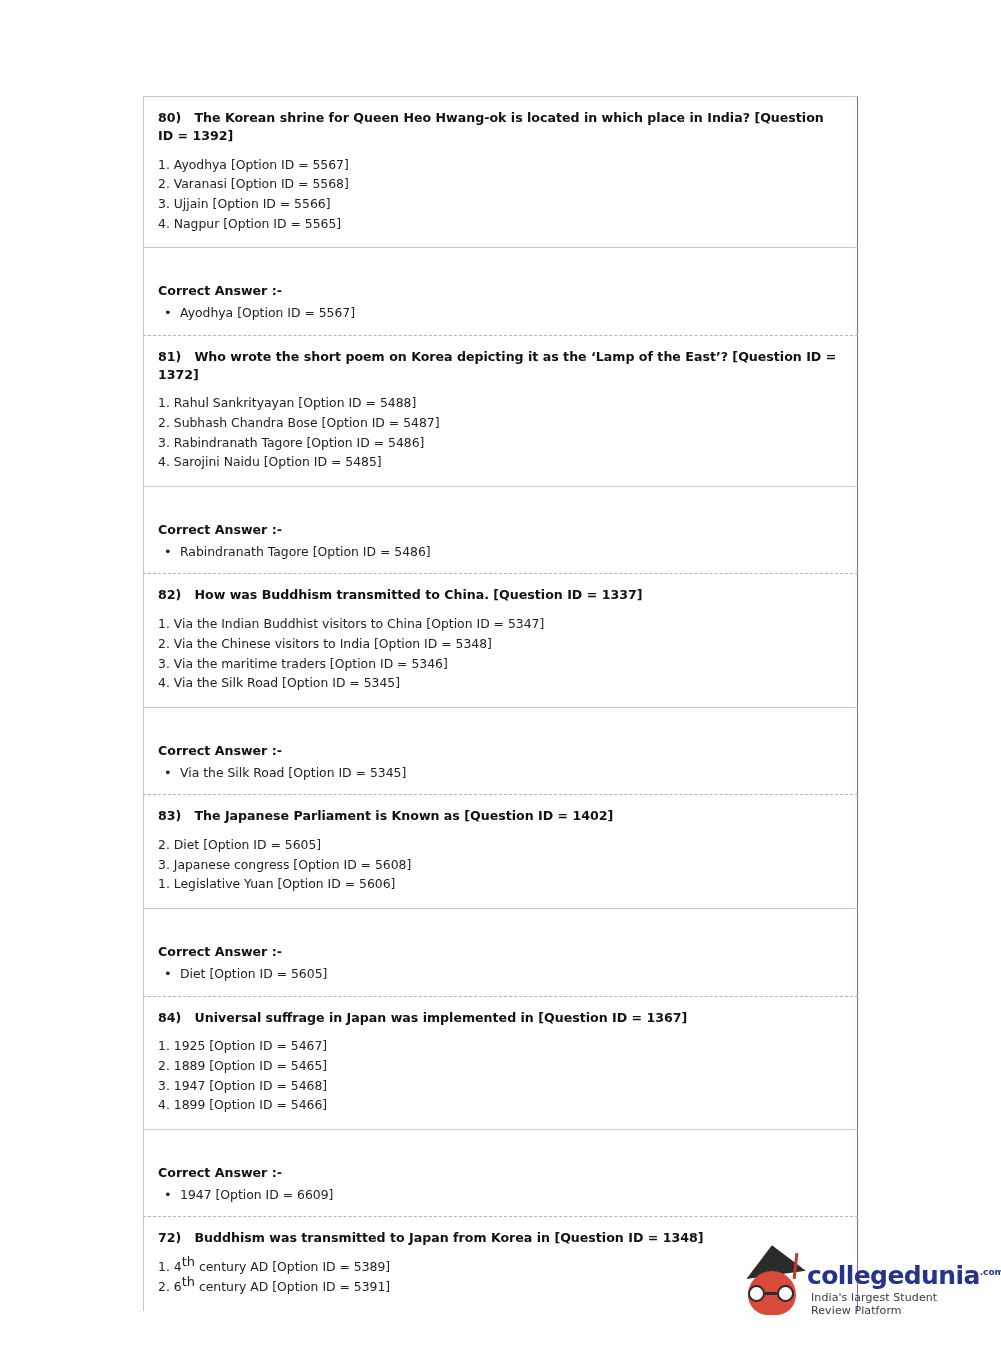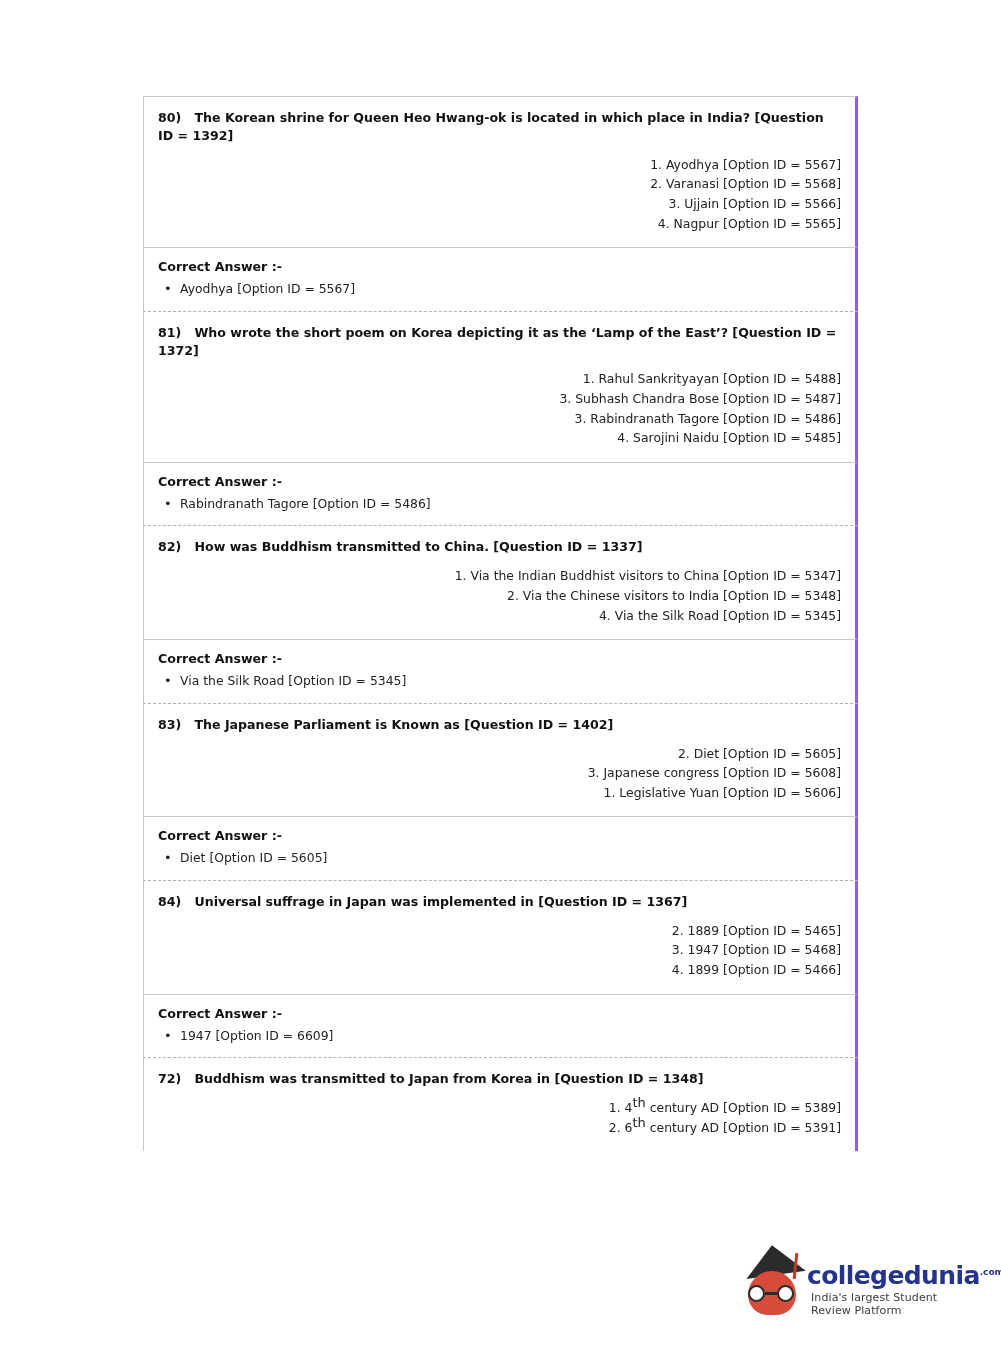--- a/index.html
+++ b/index.html
@@ -23,59 +23,59 @@
     background: #fff;
   }
   .content {
     position: absolute;
     left: 143px;
     top: 96px;
     width: 715px;
   }
   .qblock {
     border-left: 1px solid #c9c9c9;
-    border-right: 3px solid #8b5cf6;
+    border-right: 1px solid #8b5cf6;
     box-sizing: border-box;
   }
   .qblock.first {
     border-top: 1px solid #c9c9c9;
   }
   .q-head {
     padding: 12px 14px 6px 14px;
     font-weight: bold;
     font-size: 12.6px;
     line-height: 1.42;
     color: #111;
   }
   .q-options {
     padding: 4px 14px 14px 14px;
     font-size: 12.4px;
     line-height: 1.58;
     color: #222;
   }
   .q-options div {
     white-space: nowrap;
-    text-align: right;
   }
   sup {
     font-size: 13px;
     vertical-align: super;
     line-height: 0;
   }
   .ans-sep {
     border-top: 1px solid #c9c9c9;
   }
   .ans-block {
     padding: 11px 14px 12px 14px;
   }
   .ans-label {
     font-weight: bold;
     font-size: 12.6px;
     color: #111;
     margin-bottom: 6px;
+    margin-top: 24px;
   }
   .ans-item {
     font-size: 12.4px;
     color: #222;
     padding-left: 22px;
     position: relative;
     line-height: 1.5;
   }
   .ans-item:before {
     content: "\2022";
@@ -214,21 +214,21 @@
     <div class="dashed-sep"></div>
 
     <div class="qblock">
       <div class="q-head">
         <span>81)</span>
         &nbsp;
         <span>Who wrote the short poem on Korea depicting it as the ‘Lamp of the East’? [Question ID = 1372]</span>
       </div>
       <div class="q-options">
         <div>1. Rahul Sankrityayan [Option ID = 5488]</div>
-        <div>3. Subhash Chandra Bose [Option ID = 5487]</div>
+        <div>2. Subhash Chandra Bose [Option ID = 5487]</div>
         <div>3. Rabindranath Tagore [Option ID = 5486]</div>
         <div>4. Sarojini Naidu [Option ID = 5485]</div>
       </div>
     </div>
     <div class="qblock ans-sep">
       <div class="ans-block">
         <div class="ans-label">Correct Answer :-</div>
         <div class="ans-item">Rabindranath Tagore [Option ID = 5486]</div>
       </div>
     </div>
@@ -236,20 +236,21 @@
 
     <div class="qblock">
       <div class="q-head">
         <span>82)</span>
         &nbsp;
         <span>How was Buddhism transmitted to China. [Question ID = 1337]</span>
       </div>
       <div class="q-options">
         <div>1. Via the Indian Buddhist visitors to China [Option ID = 5347]</div>
         <div>2. Via the Chinese visitors to India [Option ID = 5348]</div>
+        <div>3. Via the maritime traders [Option ID = 5346]</div>
         <div>4. Via the Silk Road [Option ID = 5345]</div>
       </div>
     </div>
     <div class="qblock ans-sep">
       <div class="ans-block">
         <div class="ans-label">Correct Answer :-</div>
         <div class="ans-item">Via the Silk Road [Option ID = 5345]</div>
       </div>
     </div>
     <div class="dashed-sep"></div>
@@ -274,20 +275,21 @@
     </div>
     <div class="dashed-sep"></div>
 
     <div class="qblock">
       <div class="q-head">
         <span>84)</span>
         &nbsp;
         <span>Universal suffrage in Japan was implemented in [Question ID = 1367]</span>
       </div>
       <div class="q-options">
+        <div>1. 1925 [Option ID = 5467]</div>
         <div>2. 1889 [Option ID = 5465]</div>
         <div>3. 1947 [Option ID = 5468]</div>
         <div>4. 1899 [Option ID = 5466]</div>
       </div>
     </div>
     <div class="qblock ans-sep">
       <div class="ans-block">
         <div class="ans-label">Correct Answer :-</div>
         <div class="ans-item">1947 [Option ID = 6609]</div>
       </div>

